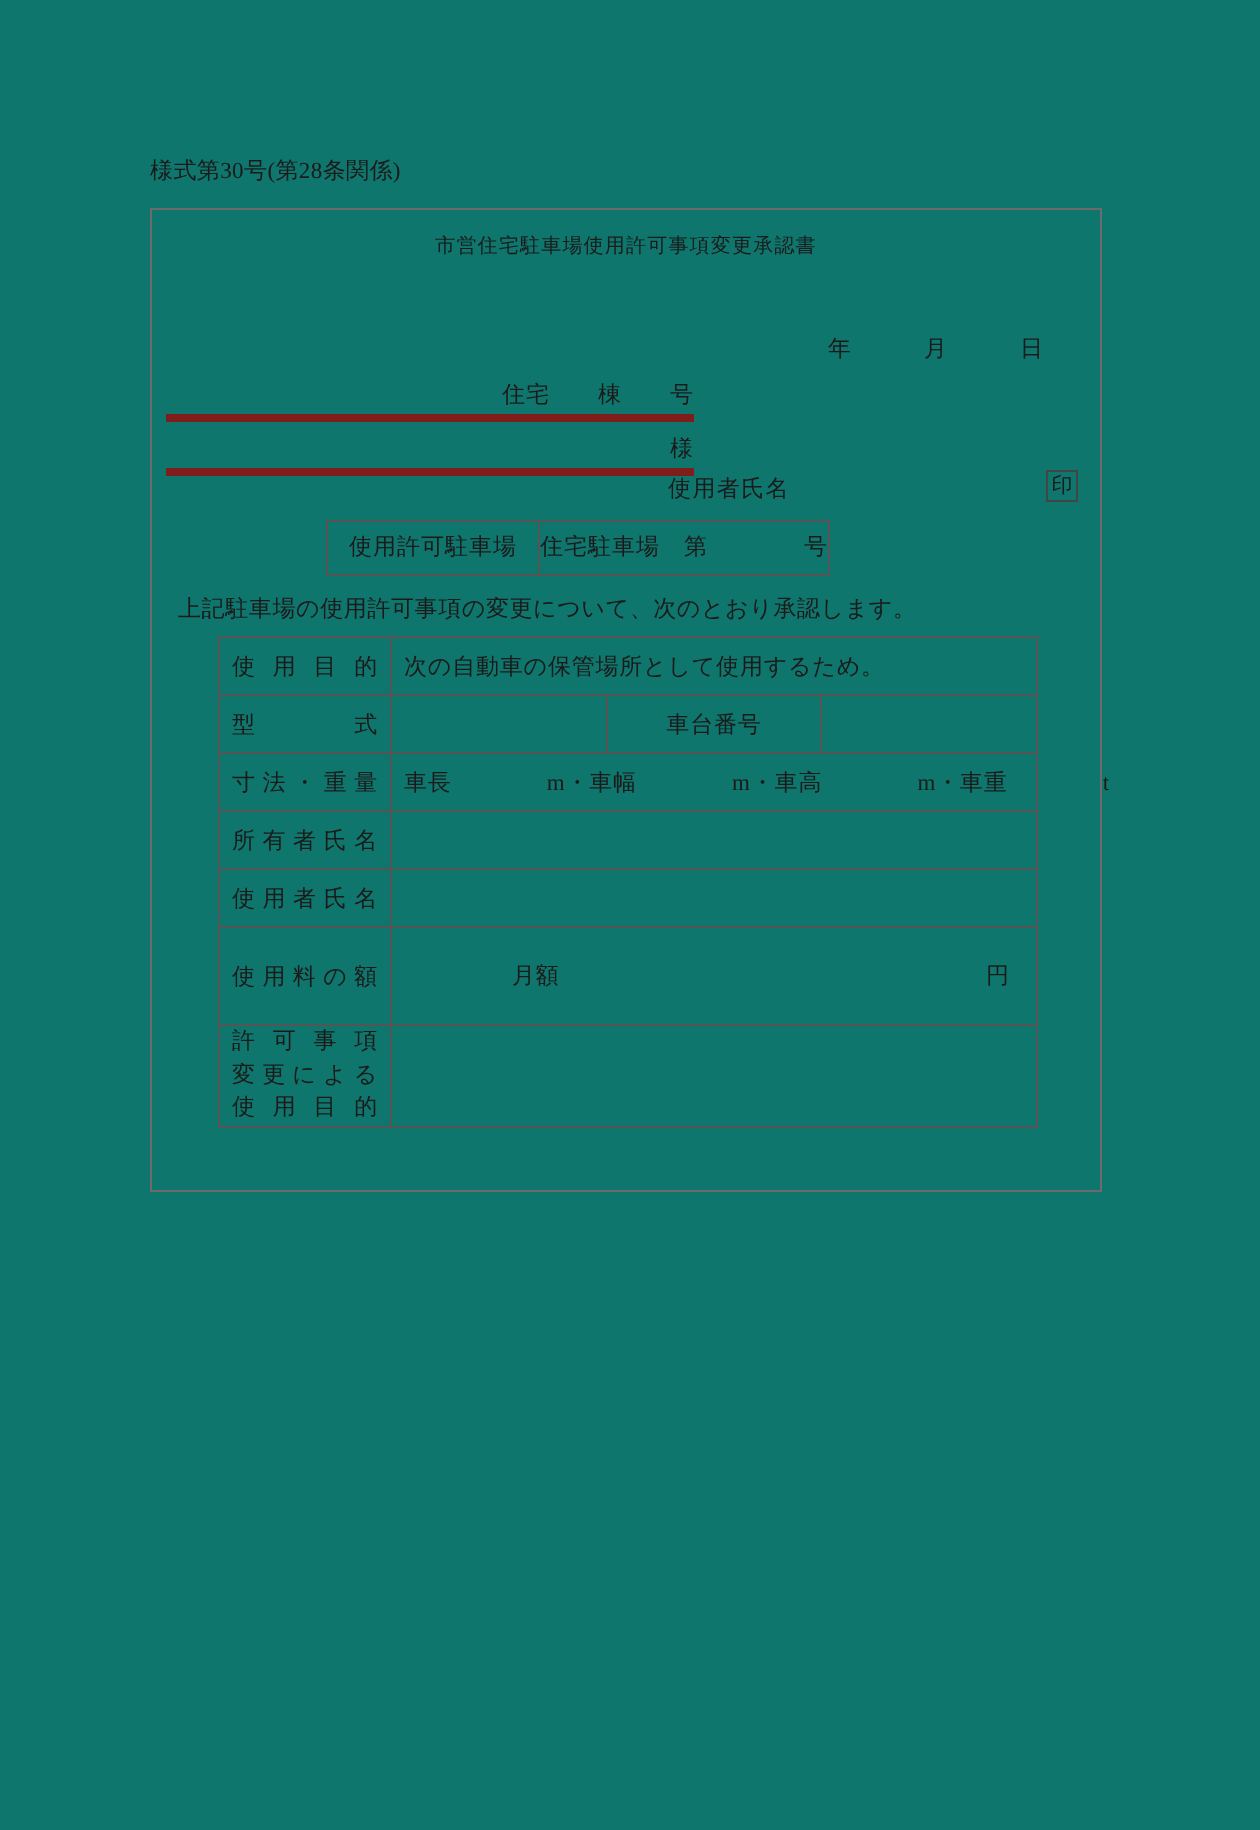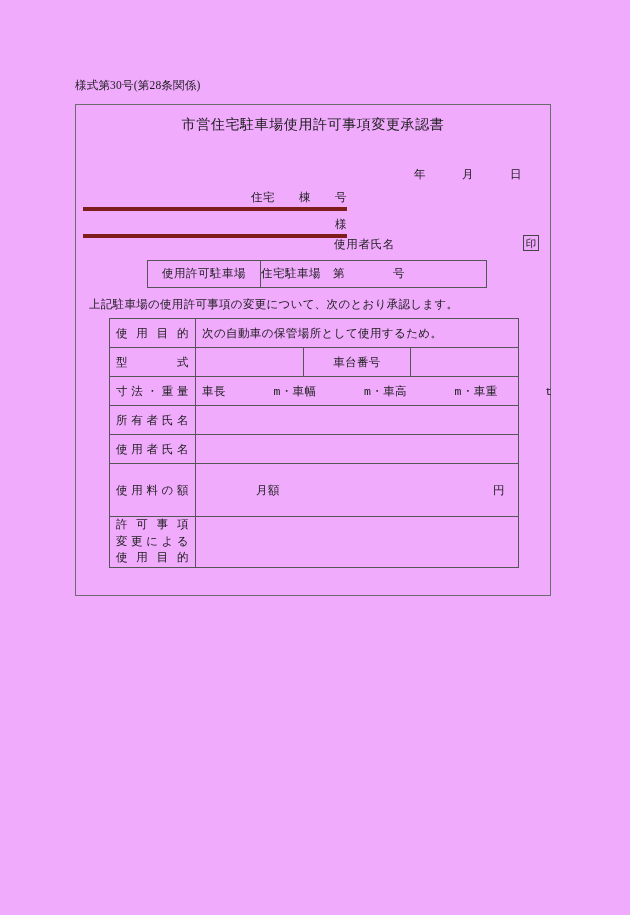--- a/index.html
+++ b/index.html
@@ -11,21 +11,21 @@
     width: 630px;
     height: 915px;
     position: relative;
     font-family: "Liberation Serif", "DejaVu Serif", serif;
     color: #1a1a1a;
     -webkit-font-smoothing: antialiased;
   }
   .page {
     position: absolute;
     inset: 0;
-    background: #f0abfc;
+    background: #0f766e;
   }
 
   
   .form-number {
     position: absolute;
     left: 75px;
     top: 78px;
     font-size: 11.5px;
     letter-spacing: 0.2px;
     white-space: nowrap;
@@ -42,21 +42,21 @@
     box-sizing: border-box;
   }
 
   
   .doc-title {
     position: absolute;
     left: 0;
     right: 0;
     top: 11px;
     text-align: center;
-    font-size: 14px;
+    font-size: 10px;
     letter-spacing: 0.6px;
   }
 
   
   .order-line {
     position: absolute;
     right: 18px;
     top: 38px;
     font-size: 11.5px;
     letter-spacing: 0.5px;
@@ -104,28 +104,27 @@
     border: 1px solid #444;
     font-size: 10.5px;
     line-height: 15px;
     text-align: center;
     box-sizing: border-box;
   }
 
   
   .permit-box {
     position: absolute;
-    left: 71px;
+    left: 87px;
     top: 155px;
-    width: 340px;
+    width: 252px;
     height: 28px;
     display: flex;
     border: 1px solid #555;
     box-sizing: border-box;
-    font-family: Liberation Mono, monospace;
   }
   .permit-label {
     width: 113px;
     border-right: 1px solid #555;
     font-size: 11.5px;
     line-height: 26px;
     text-align: center;
     letter-spacing: 0.5px;
     box-sizing: border-box;
   }
@@ -150,21 +149,20 @@
 
   
   .main-table {
     position: absolute;
     left: 33px;
     top: 213px;
     width: 410px;
     border-collapse: collapse;
     table-layout: fixed;
     font-size: 11.5px;
-    font-family: Liberation Mono, monospace;
   }
   .main-table td {
     border: 1px solid #555;
     height: 28px;
     padding: 0 6px;
     letter-spacing: 0.4px;
     vertical-align: middle;
   }
   .lbl {
     width: 73px;

